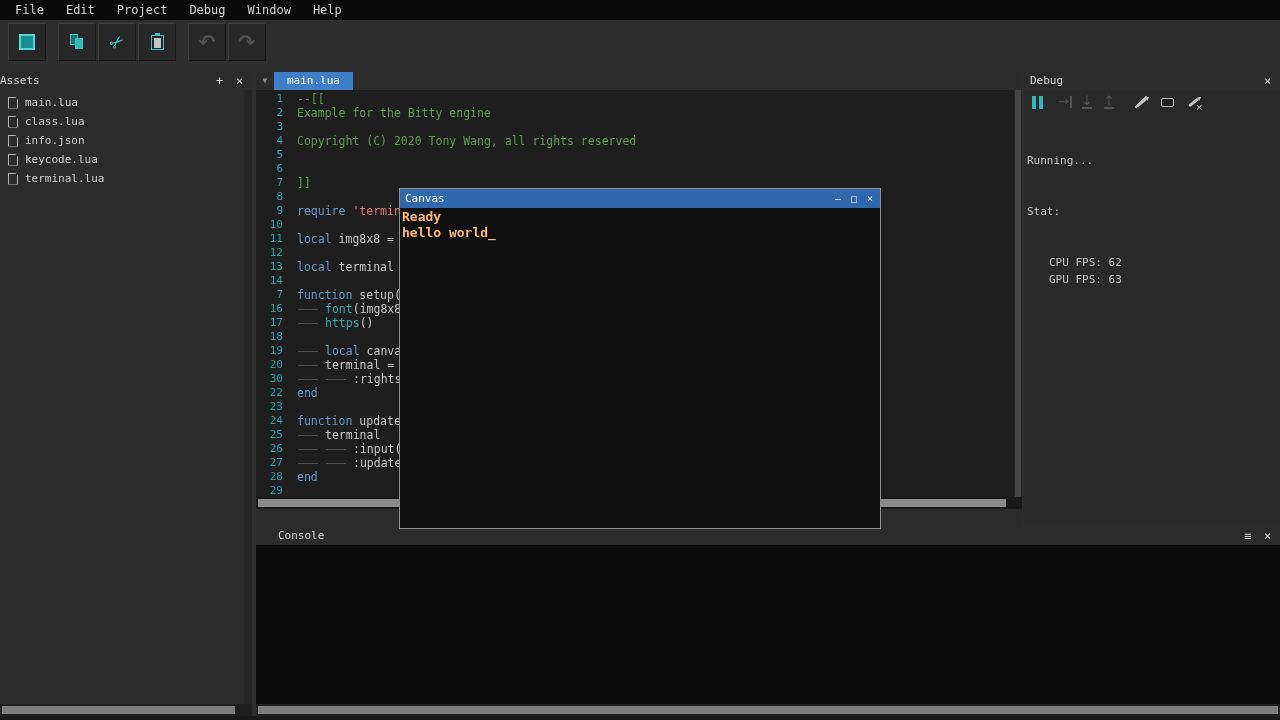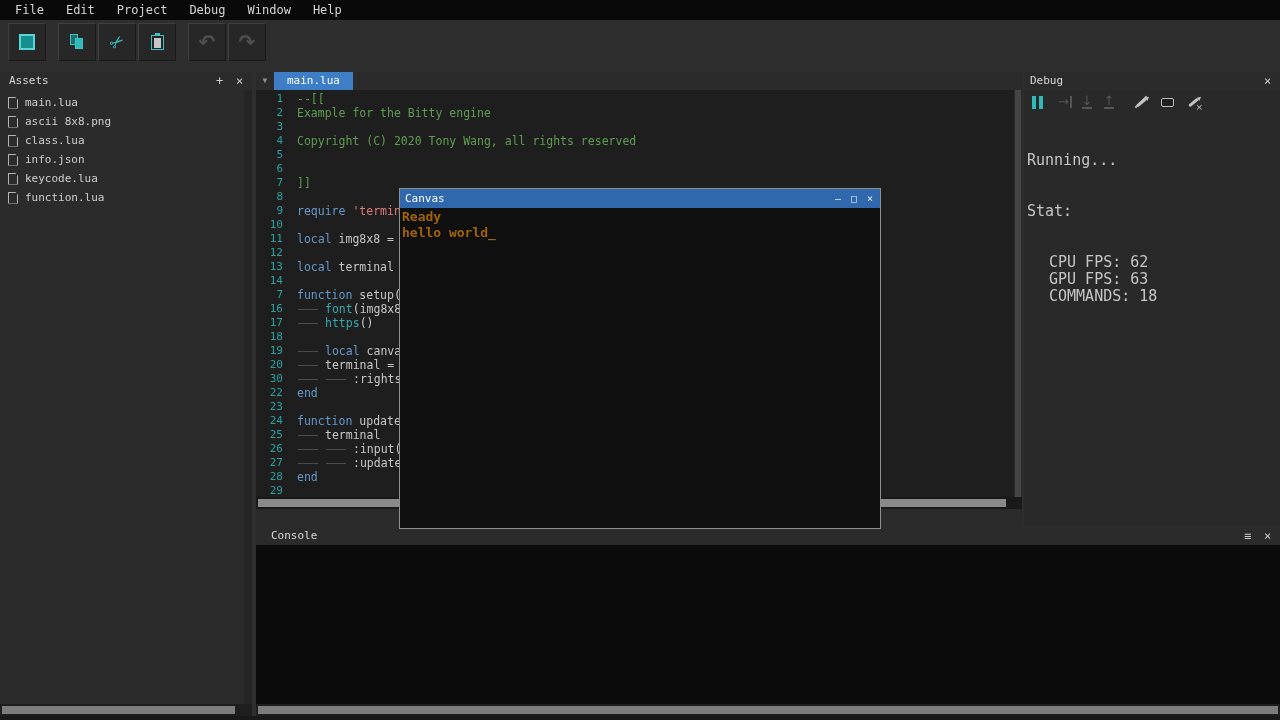--- a/index.html
+++ b/index.html
@@ -20,21 +20,21 @@
   .copy-glyph .pg1{position:absolute;left:1px;top:0;width:8px;height:11px;border:1px solid #3cc4c4;background:#1d6d6d}
   .copy-glyph .pg2{position:absolute;left:6px;top:4px;width:8px;height:11px;border:1px solid #3cc4c4;background:#2fb9b9}
   .cut-icon{color:#3cc4c4;font-size:17px;transform:rotate(-40deg);line-height:1}
   .paste-glyph{position:relative;width:13px;height:15px;border:1px solid #3cc4c4;background:#232323}
   .paste-glyph::before{content:"";position:absolute;top:-3px;left:3px;width:5px;height:3px;background:#3cc4c4}
   .paste-glyph::after{content:"";position:absolute;top:2px;left:2px;width:7px;height:10px;background:#c6c6c6}
   .undo-icon,.redo-icon{color:#505050;font-size:20px;font-weight:bold;line-height:1}
 
   
   .panel-header{height:18px;background:#2b2b2b;font-size:11px;line-height:18px;color:#d8d8d8;display:flex;align-items:center}
-  .panel-title{margin-left:9px}
+  .panel-title{}
   .hdr-icons{margin-left:auto;display:flex;gap:7px;margin-right:6px}
   .hdr-icon{width:13px;text-align:center;color:#cfcfcf;font-size:12px;line-height:18px}
 
   
   .assets-panel{position:absolute;left:0;top:72px;width:252px;height:644px;background:#2b2b2b}
   .assets-list{padding-top:3px}
   .asset-item{display:flex;align-items:center;height:19px;font-size:11px;color:#cfcfcf;padding-left:8px;white-space:pre}
   .doc-icon{width:10px;height:12px;border:1px solid #b5b5b5;margin-right:7px;flex:none;clip-path:polygon(0 0,70% 0,100% 28%,100% 100%,0 100%)}
   .assets-vscroll{position:absolute;top:18px;right:0;bottom:12px;width:8px;background:#242424}
   .hscroll{position:absolute;left:0;right:0;bottom:0;height:12px;background:#1e1e1e}
@@ -69,35 +69,35 @@
   .step-icon{color:#555;font-size:13px;line-height:12px}
   .step-over-icon{border-right:2px solid #555;padding-right:1px}
   .step-into-icon,.step-out-icon{border-bottom:2px solid #555}
   .bp-group{margin-left:10px;display:flex;gap:4px}
   .pencil-icon{position:relative;width:18px;height:16px;display:flex;align-items:center;justify-content:center}
   .pencil{width:11px;height:3px;background:#c2c2c2;border-radius:1px;transform:rotate(-40deg);position:relative}
   .pencil::after{content:"";position:absolute;right:-4px;top:-0.5px;border-left:4px solid #c2c2c2;border-top:2px solid transparent;border-bottom:2px solid transparent}
   .slash{position:absolute;left:1px;top:7px;width:16px;height:2px;background:#c2c2c2;transform:rotate(-45deg)}
   .xmark{position:absolute;right:-1px;bottom:-2px;font-size:9px;color:#c2c2c2;line-height:1}
   .tag-icon{width:13px;height:9px;background:#1f1f1f;border:1px solid #bcbcbc;border-radius:2px}
-  .debug-body{position:absolute;top:42px;left:0;right:0;bottom:0;font-size:15px;color:#c6c6c6;line-height:17px;padding:4px 14px 0 3px;white-space:pre}
+  .debug-body{position:absolute;top:42px;left:0;right:0;bottom:0;font-size:11px;color:#c6c6c6;line-height:17px;padding:4px 14px 0 3px;white-space:pre}
   .stat-rows{padding-left:22px}
   .stat-row{height:17px}
 
   
   .console-panel{position:absolute;left:256px;top:527px;width:1024px;height:189px;background:#2b2b2b}
   .console-body{position:absolute;top:18px;left:0;right:0;bottom:12px;background:#0b0b0b}
   .console-panel .hscroll .thumb{left:2px;right:2px}
 
   
   .canvas-window{position:absolute;left:399px;top:188px;width:482px;height:341px;background:#0f0f0f;border:1px solid #8f8f8f;z-index:50}
   .canvas-titlebar{position:absolute;top:0;left:0;right:0;height:19px;background:#2f68ac;display:flex;align-items:center;color:#fff;font-size:11px;padding-left:5px}
   .win-btns{margin-left:auto;display:flex;margin-right:2px}
   .win-btn{width:16px;height:16px;text-align:center;line-height:16px;font-size:10px;color:#f0f0f0}
-  .canvas-body{position:absolute;top:19px;left:0;right:0;bottom:0;padding:1px 2px;font-size:13px;font-weight:bold;color:#a16207;line-height:16px;white-space:pre}
+  .canvas-body{position:absolute;top:19px;left:0;right:0;bottom:0;padding:1px 2px;font-size:13px;font-weight:bold;color:#fdba74;line-height:16px;white-space:pre}
 
   
   .splitter-v{position:absolute;background:#2e2e2e}
   .window-edge{position:absolute;left:0;right:0;top:716px;height:4px;background:#191919}
 </style>
 </head>
 <body>
 
 <div class="menubar">
     <span class="menu-item">File</span>
@@ -139,25 +139,24 @@
 <div class="assets-panel">
   <div class="panel-header">
     <span class="panel-title">Assets</span>
     <span class="hdr-icons">
       <span class="hdr-icon">+</span>
       <span class="hdr-icon">×</span>
     </span>
   </div>
   <div class="assets-list">
       <div class="asset-item"><span class="doc-icon"></span><span class="asset-label">main.lua</span></div>
-      <div class="asset-item"><span class="doc-icon"></span><span class="asset-label">ascii 8x8.png</span></div>
       <div class="asset-item"><span class="doc-icon"></span><span class="asset-label">class.lua</span></div>
       <div class="asset-item"><span class="doc-icon"></span><span class="asset-label">info.json</span></div>
       <div class="asset-item"><span class="doc-icon"></span><span class="asset-label">keycode.lua</span></div>
-      <div class="asset-item"><span class="doc-icon"></span><span class="asset-label">function.lua</span></div>
+      <div class="asset-item"><span class="doc-icon"></span><span class="asset-label">terminal.lua</span></div>
     </div>
   <div class="assets-vscroll"></div>
   <div class="hscroll">
       <div class="thumb"></div>
     </div>
 </div>
 
 <div class="editor-panel">
   <div class="tabbar">
     <span class="tab-dropdown">▼</span>
@@ -244,27 +243,27 @@
         <span class="pencil-icon">
             <span class="pencil"></span>
             <span class="xmark sans">×</span>
           </span>
       </div>
     </div>
   </div>
   <div class="debug-body">
     <div>Running...</div>
     <div>Stat:</div>
-    <div class="stat-rows"><div class="stat-row"><span class="stat-label">CPU FPS: </span><span class="stat-value">62</span></div><div class="stat-row"><span class="stat-label">GPU FPS: </span><span class="stat-value">63</span></div><div class="stat-row"><span class="stat-label">COMMANDS: </span><span class="stat-value">18</span></div></div>
+    <div class="stat-rows"><div class="stat-row"><span class="stat-label">CPU FPS: </span><span class="stat-value">62</span></div><div class="stat-row"><span class="stat-label">GPU FPS: </span><span class="stat-value">63</span></div></div>
   </div>
 </div>
 
 <div class="console-panel">
   <div class="panel-header">
-    <span class="panel-title" style="margin-left:15px">Console</span>
+    <span class="panel-title" style="margin-left:22px">Console</span>
     <span class="hdr-icons">
       <span class="hdr-icon">≡</span>
       <span class="hdr-icon">×</span>
     </span>
   </div>
   <div class="console-body"></div>
   <div class="hscroll">
       <div class="thumb"></div>
     </div>
 </div>

